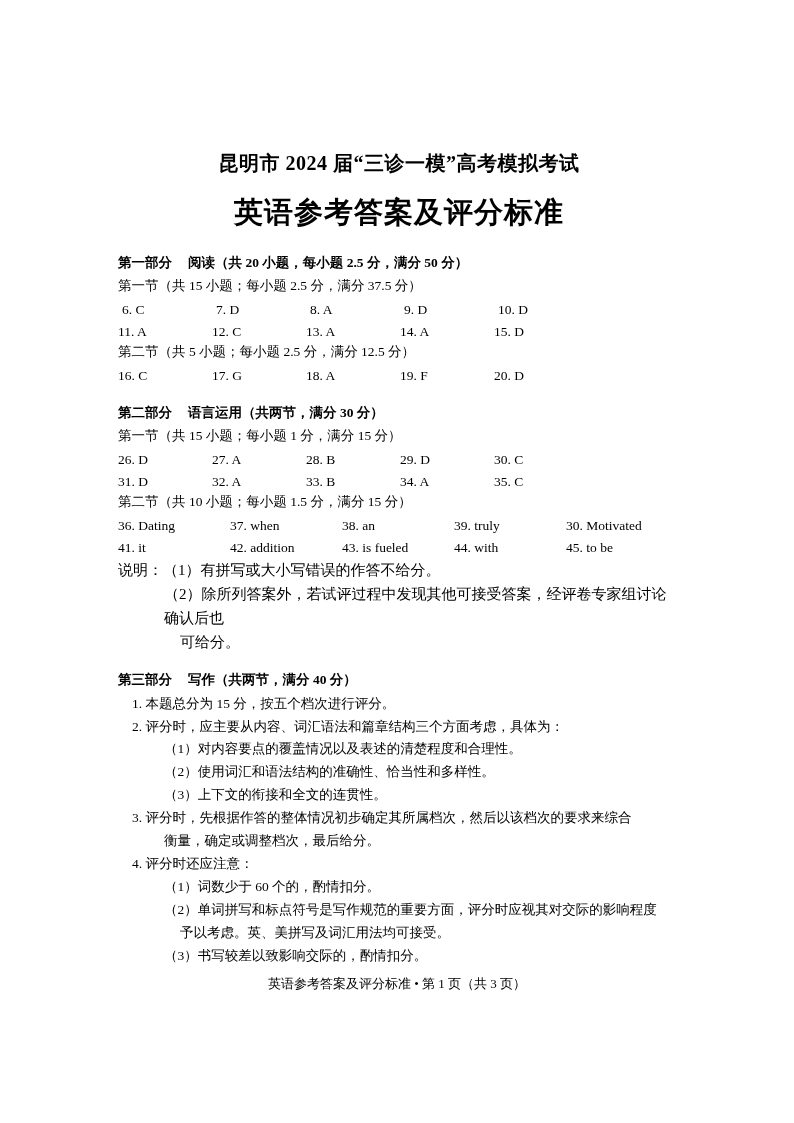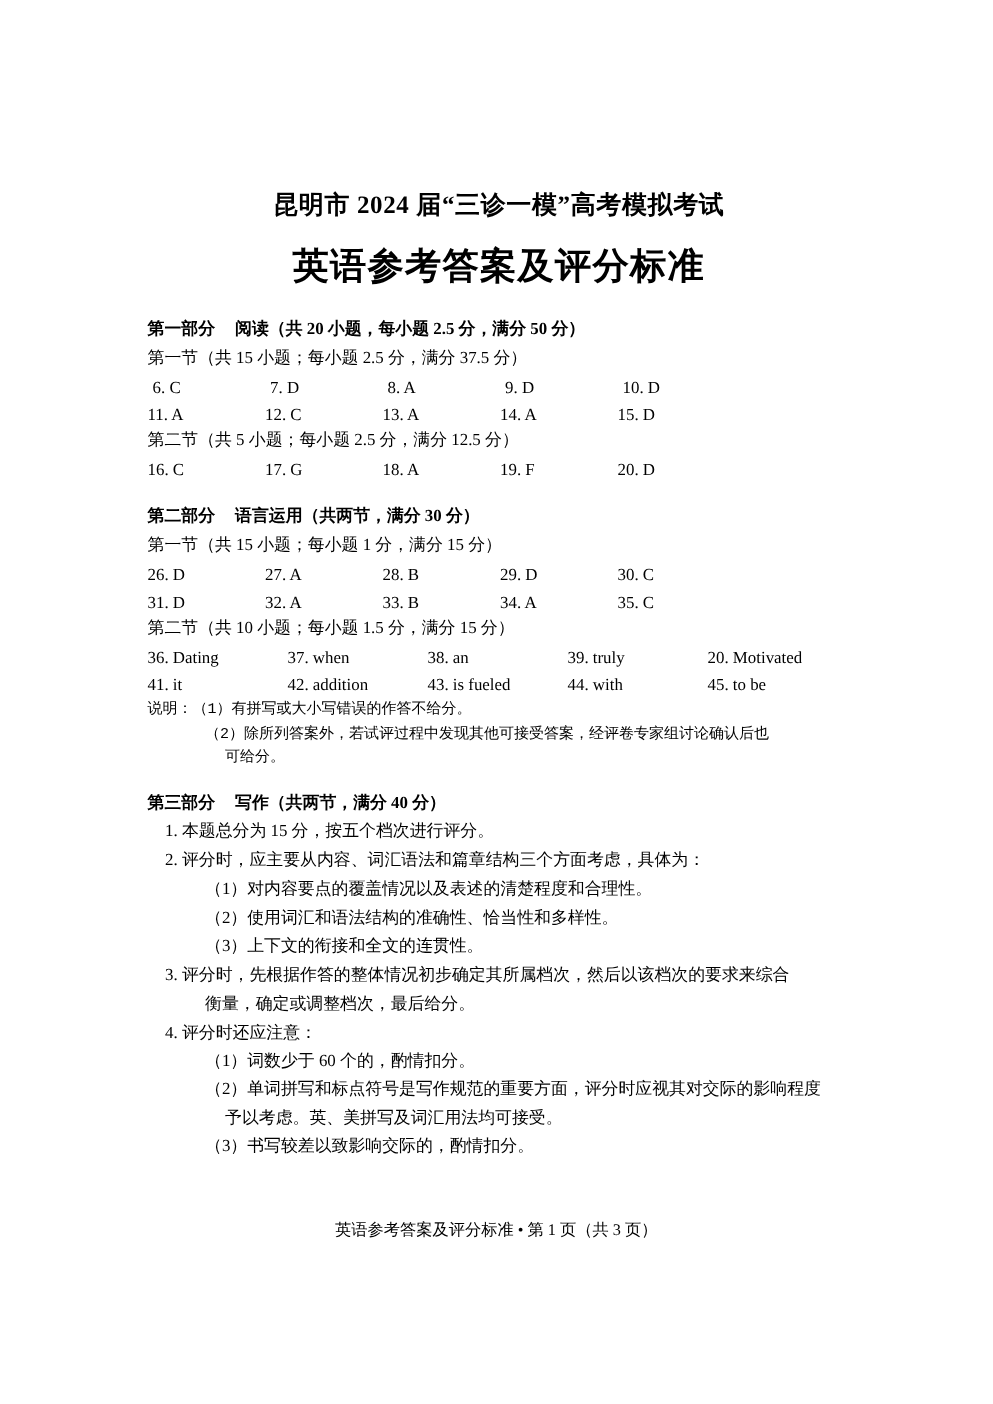--- a/index.html
+++ b/index.html
@@ -67,23 +67,22 @@
     flex: 0 0 94px;
   }
   .ans-row.wide .cell {
     width: 112px;
     flex: 0 0 112px;
   }
   .ans-row .cell.first {
     padding-left: 4px;
   }
   .note {
-    font-size: 12px;
+    font-size: 15px;
     line-height: 1.6;
-    font-family: Liberation Mono, monospace;
   }
   .indent2 { padding-left: 46px; }
   .indent3 { padding-left: 62px; }
   .indent-sm { padding-left: 14px; }
   .blank-gap { height: 12px; }
   .footer {
     position: absolute;
     left: 0;
     top: 975px;
     width: 794px;
@@ -153,21 +152,21 @@
       <div class="cell">34. A</div>
       <div class="cell">35. C</div>
     </div>
 
     <div class="line">第二节（共 10 小题；每小题 1.5 分，满分 15 分）</div>
     <div class="ans-row wide">
       <div class="cell">36. Dating</div>
       <div class="cell">37. when</div>
       <div class="cell">38. an</div>
       <div class="cell">39. truly</div>
-      <div class="cell">20. Motivated</div>
+      <div class="cell">30. Motivated</div>
     </div>
     <div class="ans-row wide">
       <div class="cell">41. it</div>
       <div class="cell">42. addition</div>
       <div class="cell">43. is fueled</div>
       <div class="cell">44. with</div>
       <div class="cell">45. to be</div>
     </div>
 
     <div class="note">说明：（1）有拼写或大小写错误的作答不给分。</div>

